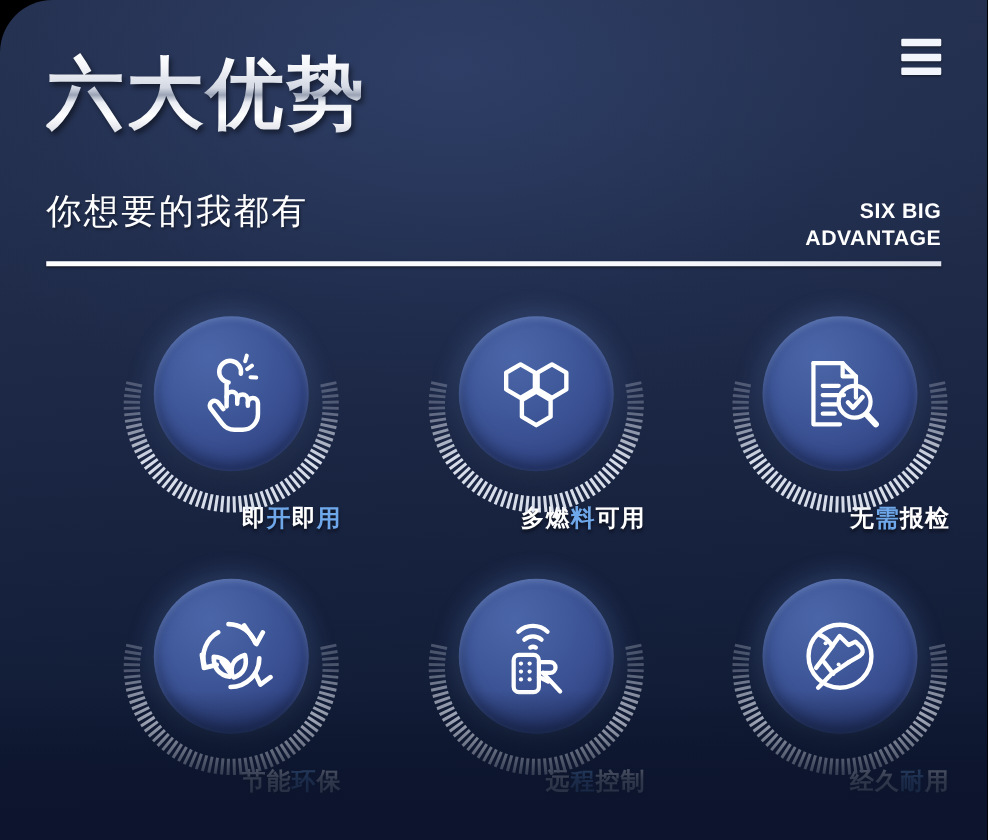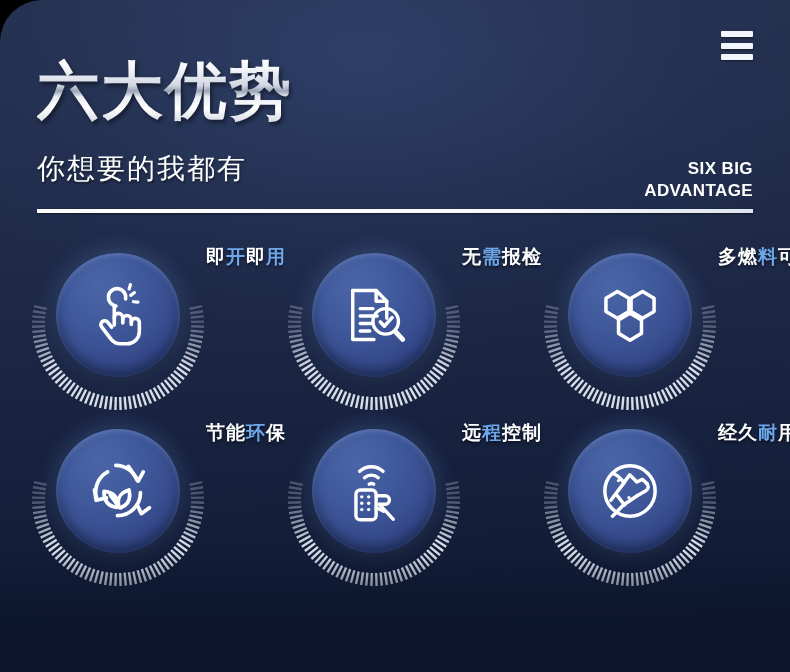--- a/index.html
+++ b/index.html
@@ -49,21 +49,21 @@
     width: 32px;
     height: 6px;
     background: #f2f5fb;
     border-radius: 1px;
     box-shadow: 0 1px 2px rgba(0,0,0,0.45);
   }
 
   .title {
     position: absolute;
     left: 37px;
-    top: 55px;
+    top: 40px;
     font-size: 62px;
     line-height: 72px;
     font-weight: bold;
     letter-spacing: 2px;
     background: linear-gradient(to bottom,
         #ffffff 0%, #f4f6fa 18%, #d3d8e3 42%,
         #9aa3b5 50%, #e8ebf2 58%, #ffffff 74%, #c9cedb 100%);
     -webkit-background-clip: text;
     background-clip: text;
     color: transparent;
@@ -111,21 +111,22 @@
     position: absolute;
     left: 30px;
     top: 236px;
     width: 730px;
     display: grid;
     grid-template-columns: repeat(3, 1fr);
     grid-row-gap: 18px;
   }
   .cell {
     display: flex;
-    align-items: flex-start;
+    flex-direction: column;
+    align-items: flex-end;
   }
   .dialwrap {
     position: relative;
     width: 176px;
     height: 158px;
     display: flex;
     align-items: flex-start;
     justify-content: center;
   }
   .ticks {
@@ -326,33 +327,29 @@
                 <line x1="173.0" y1="101.1" x2="160.2" y2="99.1" stroke="#e8edf8" stroke-width="2.4" stroke-linecap="butt" opacity="0.43"></line>
                 <line x1="173.6" y1="95.9" x2="160.7" y2="94.7" stroke="#e8edf8" stroke-width="2.4" stroke-linecap="butt" opacity="0.35"></line>
                 <line x1="174.0" y1="90.7" x2="161.0" y2="90.3" stroke="#e8edf8" stroke-width="2.4" stroke-linecap="butt" opacity="0.28"></line>
                 <line x1="174.0" y1="85.6" x2="161.0" y2="85.9" stroke="#e8edf8" stroke-width="2.4" stroke-linecap="butt" opacity="0.26"></line>
                 <line x1="173.7" y1="80.4" x2="160.7" y2="81.5" stroke="#e8edf8" stroke-width="2.4" stroke-linecap="butt" opacity="0.26"></line>
                 <line x1="173.0" y1="75.2" x2="160.2" y2="77.2" stroke="#e8edf8" stroke-width="2.4" stroke-linecap="butt" opacity="0.26"></line>
                 <line x1="172.1" y1="70.1" x2="159.4" y2="72.8" stroke="#e8edf8" stroke-width="2.4" stroke-linecap="butt" opacity="0.26"></line>
               </svg></div>
             <div class="circle">
               <span>
-    <svg width="68" height="68" viewBox="0 0 64 64" fill="none" stroke="#ffffff" stroke-width="3.2" stroke-linecap="round" stroke-linejoin="round">
-      <path d="M12 9h22l10 10v16"></path>
-      <path d="M12 9v46h20"></path>
-      <path d="M34 9v10h10"></path>
-      <path d="M19 26h12M19 33h16M19 40h12M19 47h9"></path>
-      <circle cx="43" cy="38" r="12"></circle>
-      <path d="M38 38.5l3.8 4 7.2-8" stroke-width="3.4"></path>
-      <path d="M52 47.5 59 55" stroke-width="4.6"></path>
+    <svg width="70" height="70" viewBox="0 0 64 64" fill="none" stroke="#ffffff" stroke-width="3.2" stroke-linejoin="round">
+      <path d="M20.5 10.5 31 16.6v12.2L20.5 35 10 28.8V16.6z"></path>
+      <path d="M43.5 10.5 54 16.6v12.2L43.5 35 33 28.8V16.6z"></path>
+      <path d="M32 30.5 42.5 36.6v12.2L32 55 21.5 48.8V36.6z"></path>
     </svg>
               </span>
             </div>
           </div>
-          <div class="label"><span class="w">无</span><span class="b">需</span><span class="w">报</span><span class="w">检</span></div>
+          <div class="label"><span class="w">多</span><span class="w">燃</span><span class="b">料</span><span class="w">可</span><span class="w">用</span></div>
         </div>
         <div class="cell">
           <div class="dialwrap">
             <div class="ticks"><svg viewBox="0 0 176 176" width="176" height="176">
                 <line x1="3.9" y1="70.1" x2="16.6" y2="72.8" stroke="#e8edf8" stroke-width="2.4" stroke-linecap="butt" opacity="0.26"></line>
                 <line x1="3.0" y1="75.2" x2="15.8" y2="77.2" stroke="#e8edf8" stroke-width="2.4" stroke-linecap="butt" opacity="0.26"></line>
                 <line x1="2.3" y1="80.4" x2="15.3" y2="81.5" stroke="#e8edf8" stroke-width="2.4" stroke-linecap="butt" opacity="0.26"></line>
                 <line x1="2.0" y1="85.6" x2="15.0" y2="85.9" stroke="#e8edf8" stroke-width="2.4" stroke-linecap="butt" opacity="0.26"></line>
                 <line x1="2.0" y1="90.7" x2="15.0" y2="90.3" stroke="#e8edf8" stroke-width="2.4" stroke-linecap="butt" opacity="0.28"></line>
                 <line x1="2.4" y1="95.9" x2="15.3" y2="94.7" stroke="#e8edf8" stroke-width="2.4" stroke-linecap="butt" opacity="0.35"></line>
@@ -406,29 +403,33 @@
                 <line x1="173.0" y1="101.1" x2="160.2" y2="99.1" stroke="#e8edf8" stroke-width="2.4" stroke-linecap="butt" opacity="0.43"></line>
                 <line x1="173.6" y1="95.9" x2="160.7" y2="94.7" stroke="#e8edf8" stroke-width="2.4" stroke-linecap="butt" opacity="0.35"></line>
                 <line x1="174.0" y1="90.7" x2="161.0" y2="90.3" stroke="#e8edf8" stroke-width="2.4" stroke-linecap="butt" opacity="0.28"></line>
                 <line x1="174.0" y1="85.6" x2="161.0" y2="85.9" stroke="#e8edf8" stroke-width="2.4" stroke-linecap="butt" opacity="0.26"></line>
                 <line x1="173.7" y1="80.4" x2="160.7" y2="81.5" stroke="#e8edf8" stroke-width="2.4" stroke-linecap="butt" opacity="0.26"></line>
                 <line x1="173.0" y1="75.2" x2="160.2" y2="77.2" stroke="#e8edf8" stroke-width="2.4" stroke-linecap="butt" opacity="0.26"></line>
                 <line x1="172.1" y1="70.1" x2="159.4" y2="72.8" stroke="#e8edf8" stroke-width="2.4" stroke-linecap="butt" opacity="0.26"></line>
               </svg></div>
             <div class="circle">
               <span>
-    <svg width="70" height="70" viewBox="0 0 64 64" fill="none" stroke="#ffffff" stroke-width="3.2" stroke-linejoin="round">
-      <path d="M20.5 10.5 31 16.6v12.2L20.5 35 10 28.8V16.6z"></path>
-      <path d="M43.5 10.5 54 16.6v12.2L43.5 35 33 28.8V16.6z"></path>
-      <path d="M32 30.5 42.5 36.6v12.2L32 55 21.5 48.8V36.6z"></path>
+    <svg width="68" height="68" viewBox="0 0 64 64" fill="none" stroke="#ffffff" stroke-width="3.2" stroke-linecap="round" stroke-linejoin="round">
+      <path d="M12 9h22l10 10v16"></path>
+      <path d="M12 9v46h20"></path>
+      <path d="M34 9v10h10"></path>
+      <path d="M19 26h12M19 33h16M19 40h12M19 47h9"></path>
+      <circle cx="43" cy="38" r="12"></circle>
+      <path d="M38 38.5l3.8 4 7.2-8" stroke-width="3.4"></path>
+      <path d="M52 47.5 59 55" stroke-width="4.6"></path>
     </svg>
               </span>
             </div>
           </div>
-          <div class="label"><span class="w">多</span><span class="w">燃</span><span class="b">料</span><span class="w">可</span><span class="w">用</span></div>
+          <div class="label"><span class="w">无</span><span class="b">需</span><span class="w">报</span><span class="w">检</span></div>
         </div>
         <div class="cell">
           <div class="dialwrap">
             <div class="ticks"><svg viewBox="0 0 176 176" width="176" height="176">
                 <line x1="3.9" y1="70.1" x2="16.6" y2="72.8" stroke="#e8edf8" stroke-width="2.4" stroke-linecap="butt" opacity="0.26"></line>
                 <line x1="3.0" y1="75.2" x2="15.8" y2="77.2" stroke="#e8edf8" stroke-width="2.4" stroke-linecap="butt" opacity="0.26"></line>
                 <line x1="2.3" y1="80.4" x2="15.3" y2="81.5" stroke="#e8edf8" stroke-width="2.4" stroke-linecap="butt" opacity="0.26"></line>
                 <line x1="2.0" y1="85.6" x2="15.0" y2="85.9" stroke="#e8edf8" stroke-width="2.4" stroke-linecap="butt" opacity="0.26"></line>
                 <line x1="2.0" y1="90.7" x2="15.0" y2="90.3" stroke="#e8edf8" stroke-width="2.4" stroke-linecap="butt" opacity="0.28"></line>
                 <line x1="2.4" y1="95.9" x2="15.3" y2="94.7" stroke="#e8edf8" stroke-width="2.4" stroke-linecap="butt" opacity="0.35"></line>

